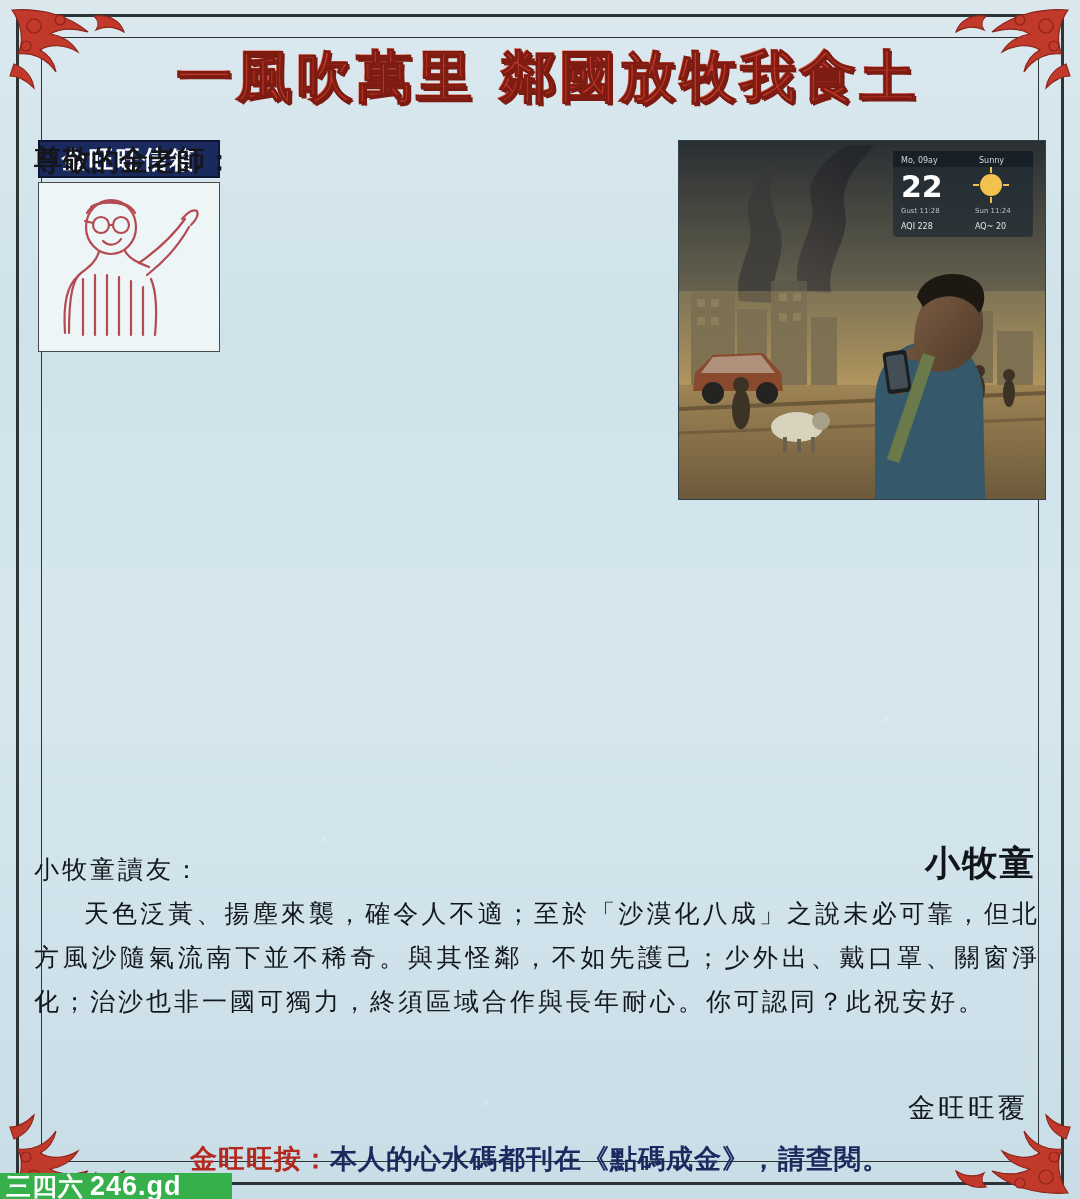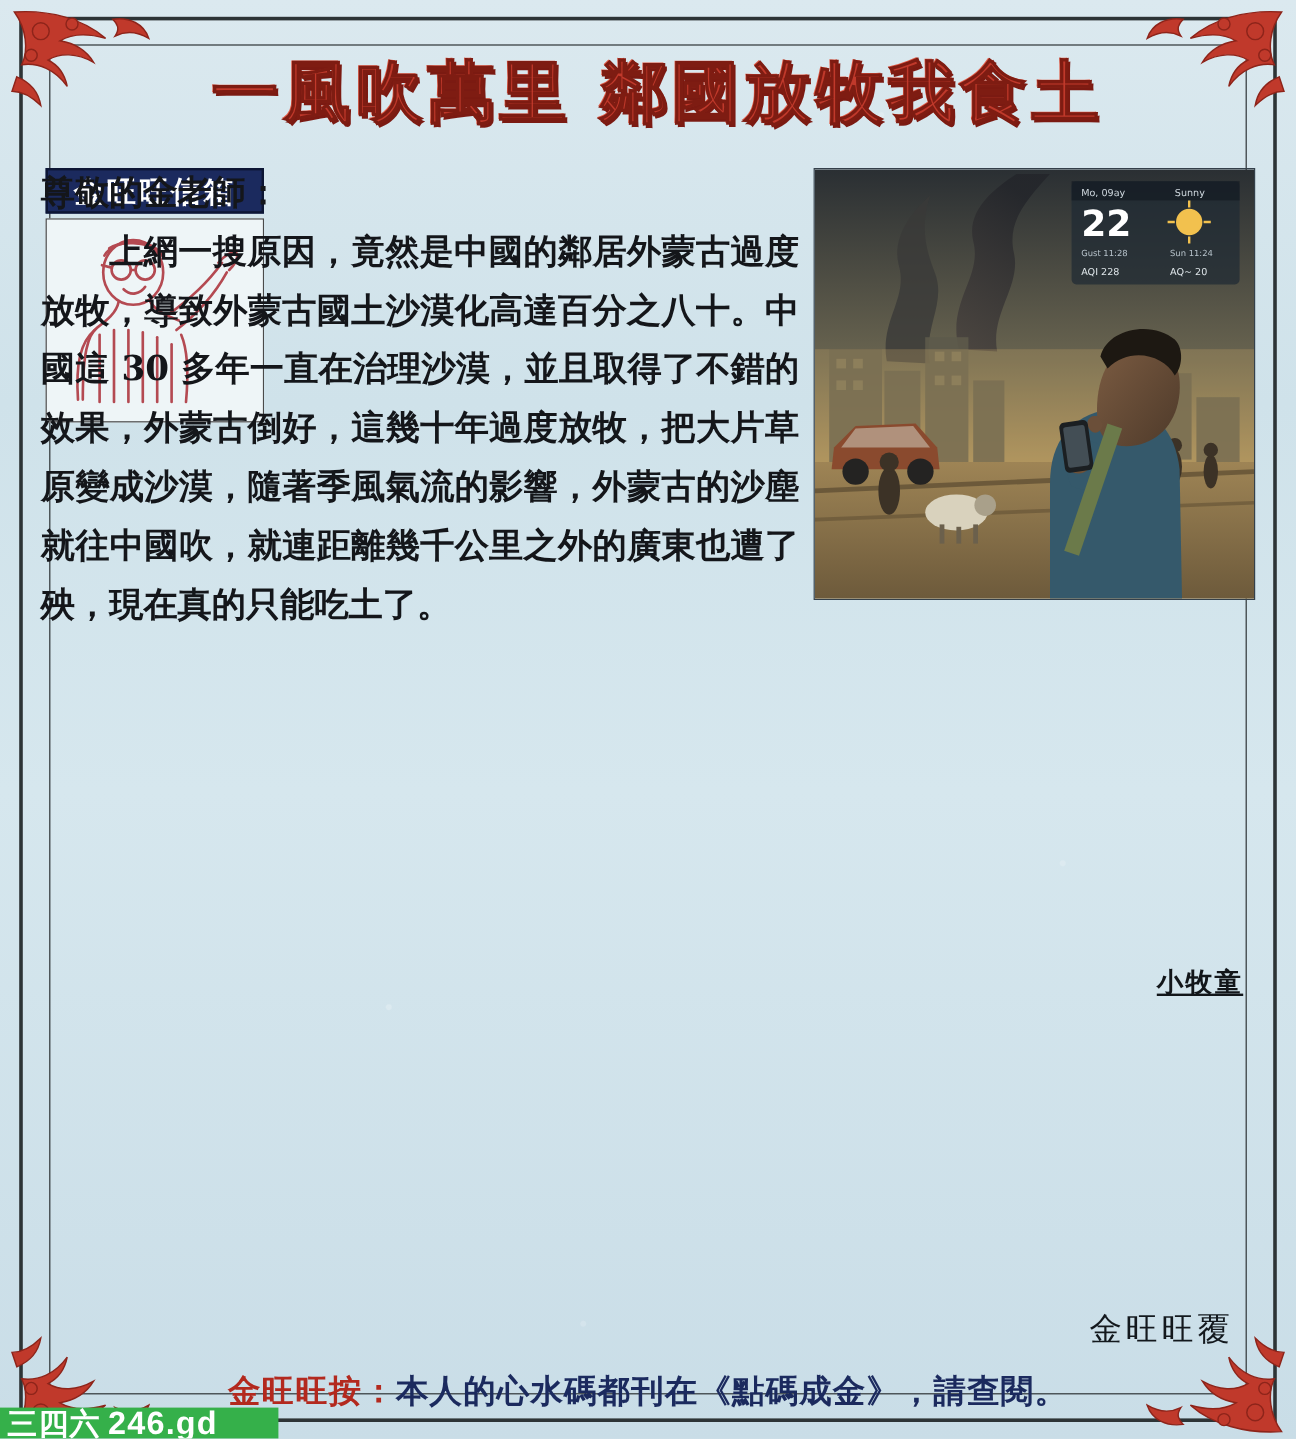--- a/index.html
+++ b/index.html
@@ -136,27 +136,26 @@
     border: 1px solid #34404a;
     box-sizing: border-box;
     position: relative;
     overflow: hidden;
     shape-outside: margin-box;
   }
 
   .signature {
     position: absolute;
     right: 44px;
-    top: 804px;
-    font-family: "DejaVu Serif", serif;
-    font-size: 22px;
+    top: 840px;
+    font-family: "DejaVu Serif", serif;
+    font-size: 35px;
     font-weight: bold;
     color: #12161a;
     letter-spacing: 2px;
-    text-decoration: underline;
   }
 
   
   .reply {
     position: absolute;
     left: 34px;
     right: 40px;
     top: 848px;
     font-family: "DejaVu Serif", serif;
     font-size: 25px;
@@ -423,25 +422,28 @@
           </g>
           <text x="222" y="72" font-family="DejaVu Sans, sans-serif" font-size="7" fill="#b8c4cc">Gust 11:28</text>
           <text x="296" y="72" font-family="DejaVu Sans, sans-serif" font-size="7" fill="#b8c4cc">Sun 11:24</text>
           <text x="222" y="88" font-family="DejaVu Sans, sans-serif" font-size="8" fill="#dfe6ea">AQI 228</text>
           <text x="296" y="88" font-family="DejaVu Sans, sans-serif" font-size="8" fill="#dfe6ea">AQ~ 20</text>
         </g>
       </svg>
     </div>
 
     <p>尊敬的金老師：</p>
-    <p class="p-indent">上網一搜原因，竟然是中國的鄰居外蒙古過度放牧，導致外蒙古國土沙漠化高達百分之八十。中國這 30 多年一直在治理沙漠，並且取得了不錯的效果，外蒙古倒好，這幾十年過度放牧，把大片草原變成沙漠，隨著季風氣流的影響，外蒙古的沙塵就往中國吹，就連距離幾千公里之外的廣東也遭了殃，現在真的只能吃土了。</p>
   </div>
 
   <div class="signature">小牧童</div>
 
+  <div class="reply">
+    <p>小牧童讀友：</p>
+    <p class="r-indent">天色泛黃、揚塵來襲，確令人不適；至於「沙漠化八成」之說未必可靠，但北方風沙隨氣流南下並不稀奇。與其怪鄰，不如先護己；少外出、戴口罩、關窗淨化；治沙也非一國可獨力，終須區域合作與長年耐心。你可認同？此祝安好。</p>
+  </div>
   <div class="reply-sign">金旺旺覆</div>
 
   <div class="footer-note">
     <span class="red">金旺旺按：</span><span>本人的心水碼都刊在《點碼成金》，請查閱。</span>
   </div>
 
   <div class="watermark">
     <span class="wm-cn">三四六</span>
     <span>246.gd</span>
   </div>

